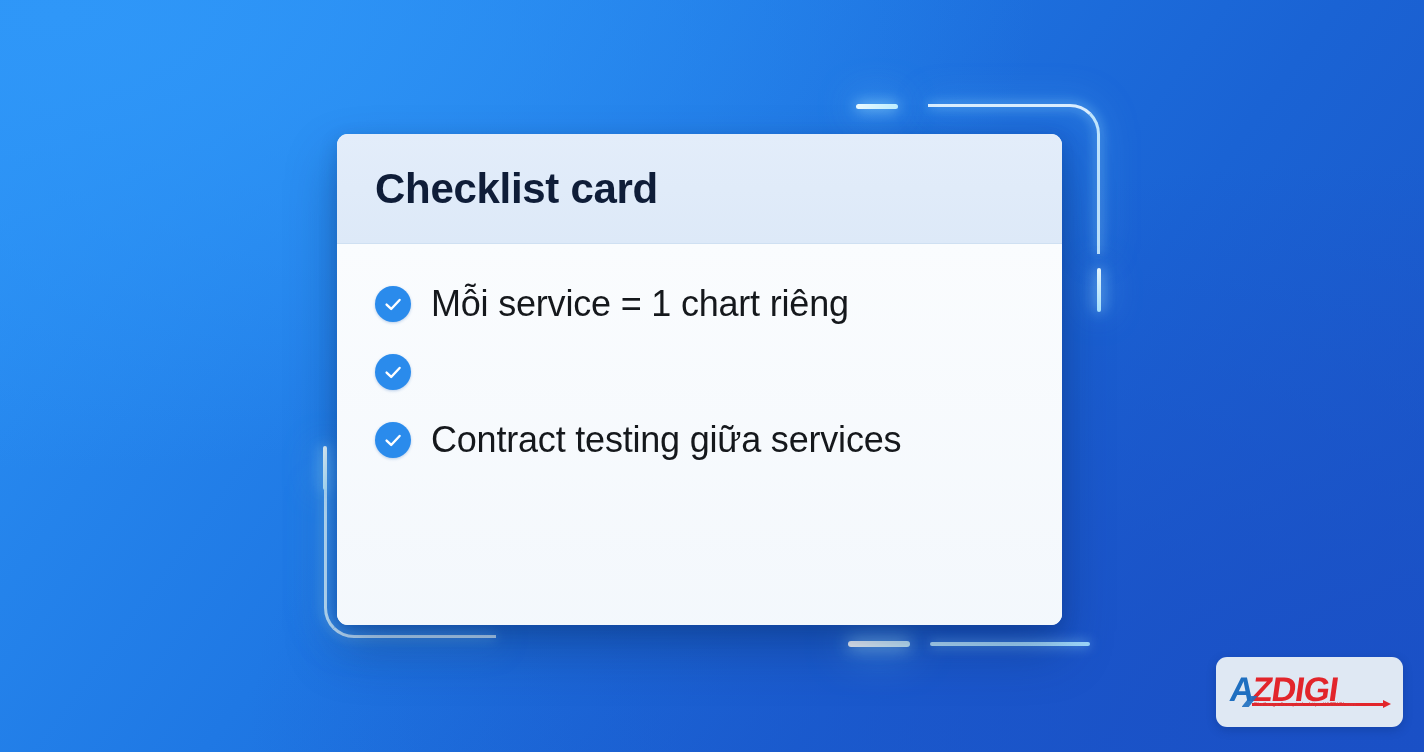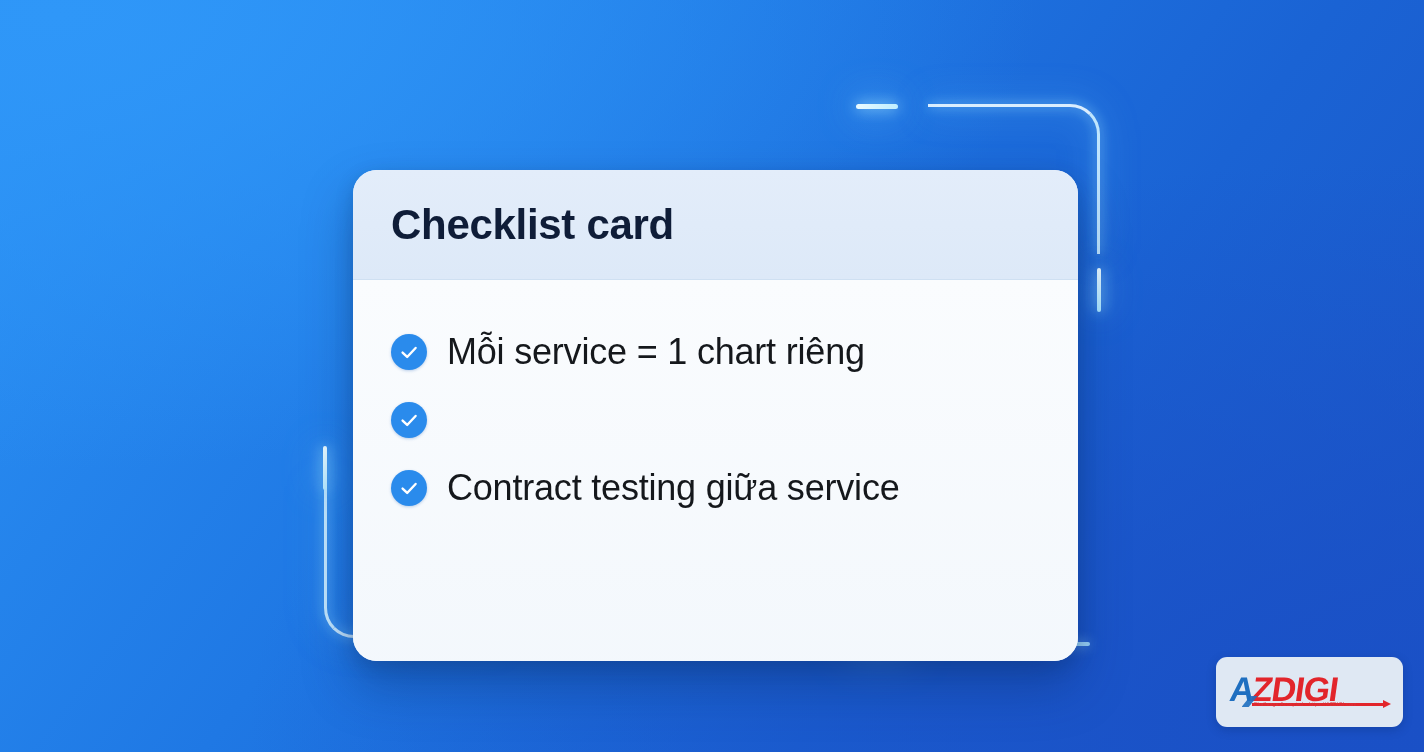--- a/index.html
+++ b/index.html
@@ -73,46 +73,45 @@
   }
   .dash-bot-b {
     top:642px; left:930px; width:160px; height:4px; border-radius:3px;
     background:linear-gradient(90deg,#bfe8ff,#9ed8fb);
     filter:drop-shadow(0 0 6px rgba(150,218,255,.8));
   }
 
   
   #card {
     position:absolute;
-    left:353px; top:134px;
+    left:337px; top:134px;
     width:725px; height:491px;
-    border-radius:24px;
+    border-radius:11px;
     overflow:hidden;
     background:#f5f9fd;
     box-shadow:0 26px 50px rgba(8,40,96,.34),
                0 6px 18px rgba(8,40,96,.22);
-    margin-top:36px;
   }
 
   .card-header {
     height:110px;
     background:linear-gradient(180deg,#e3edfa 0%, #dde9f8 100%);
     border-bottom:1px solid #cfe0f2;
     display:flex; align-items:center;
     padding:0 38px;
   }
   .card-title {
     font-size:42px;
     font-weight:bold;
     color:#0f1d38;
     letter-spacing:-.3px;
   }
 
   .card-body {
-    padding:38px 38px 0 38px;
+    padding:26px 38px 0 38px;
     background:linear-gradient(180deg,#fafcfe 0%, #f2f7fc 100%);
     height:454px;
   }
 
   .check-item {
     display:flex;
     align-items:center;
     gap:20px;
     height:68px;
   }
@@ -221,21 +220,21 @@
       </div>
 
 
 
       <div class="check-item">
         <span class="check-icon">
           <svg width="22" height="22" viewBox="0 0 24 24" aria-hidden="true">
             <path d="M5 12.6 L10 17.4 L19.2 7.6" fill="none" stroke="#ffffff" stroke-width="2.6" stroke-linecap="round" stroke-linejoin="round"></path>
           </svg>
         </span>
-        <span class="check-label">Contract testing giữa service</span>
+        <span class="check-label">Contract testing giữa services</span>
       </div>
 
     </div>
   </div>
 
   <div id="logo-box">
     <div class="logo-inner">
       <div class="logo-word">
         <span class="logo-a">A</span>
         <span class="logo-rest">ZDIGI</span>

